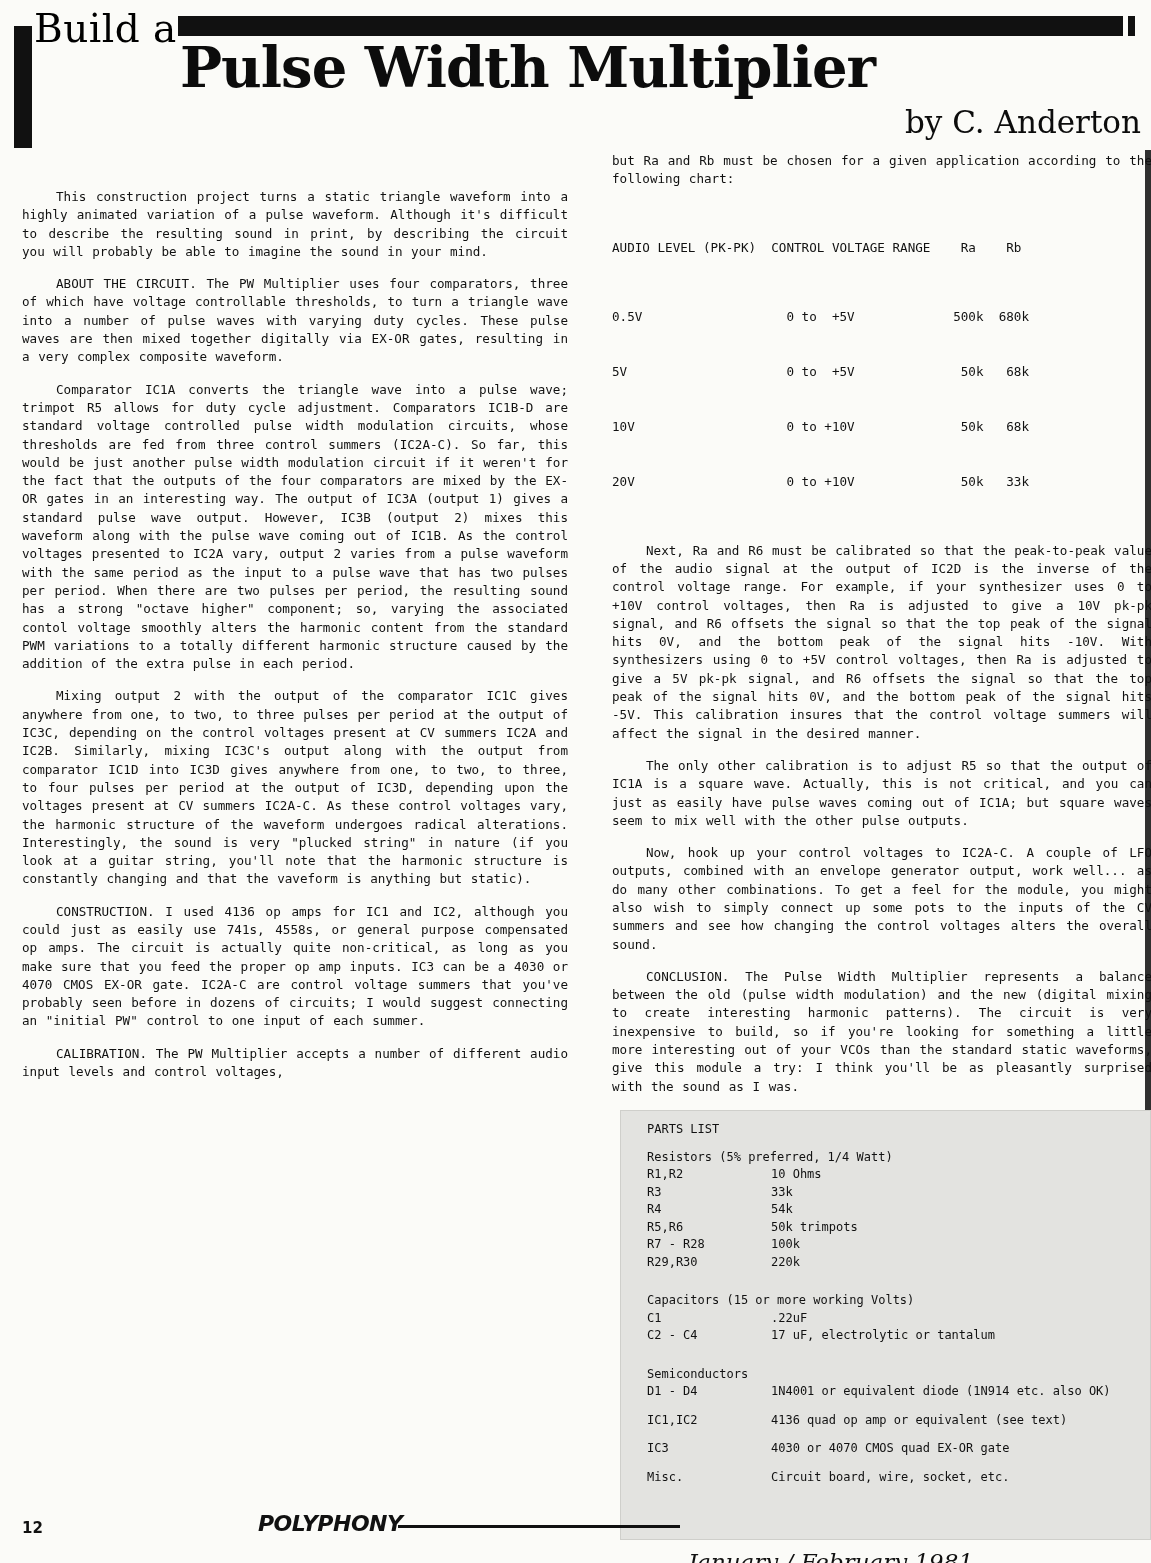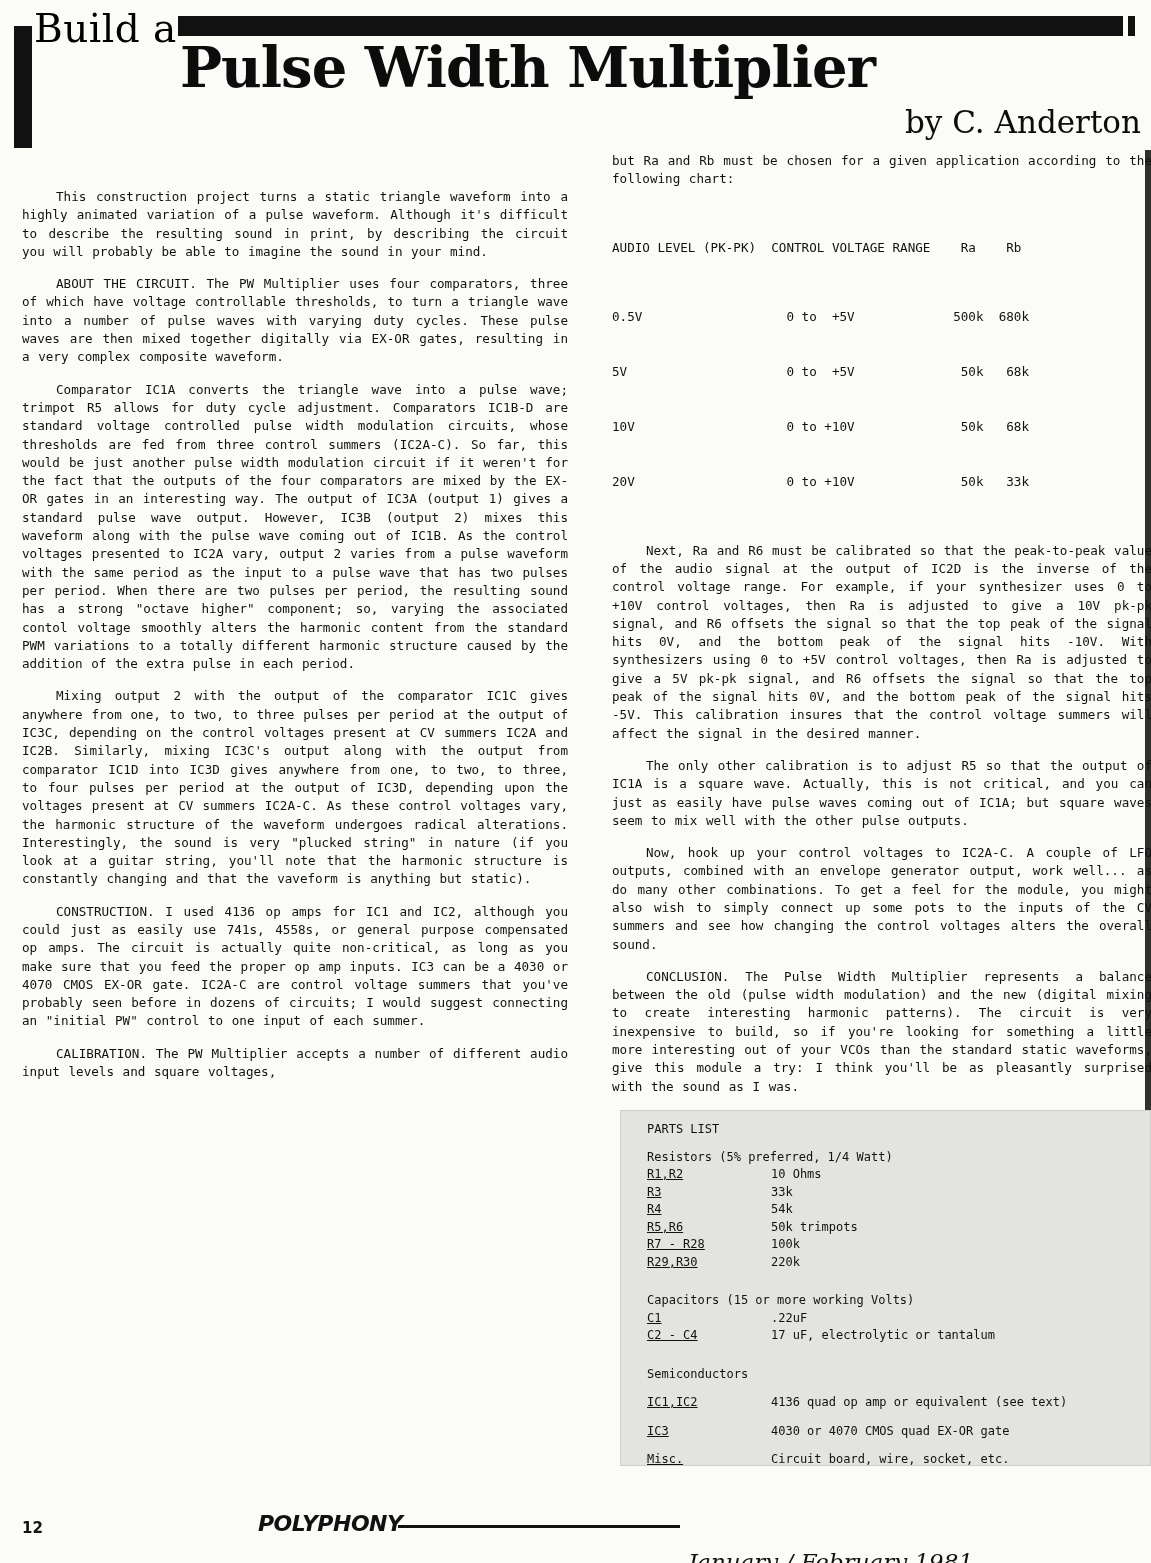--- a/index.html
+++ b/index.html
@@ -98,41 +98,41 @@
     white-space: pre;
   }
   .chart .hdr { margin-bottom: 14px; }
 
   
   .parts-box {
     position: absolute;
     left: 620px;
     top: 1110px;
     width: 531px;
-    height: 356px;
+    height: 430px;
     background: #e3e3e0;
     border: 1px solid #cfcfcb;
     padding: 10px 0 0 0;
     box-sizing: border-box;
     font-size: 12px;
     line-height: 17.5px;
   }
   .parts-title {
     padding-left: 26px;
     margin-bottom: 8px;
   }
   .parts-sect {
     padding-left: 26px;
     margin-top: 10px;
   }
   .parts-row {
     display: flex;
     padding-left: 26px;
   }
-  .parts-row .c1 { width: 124px; flex: 0 0 124px; text-decoration: underline; }
+  .parts-row .c1 { width: 124px; flex: 0 0 124px; }
   .parts-row .c2 { flex: 1; padding-right: 14px; }
   .parts-row .c2.wrap { white-space: normal; }
   .spacer { height: 11px; }
 
   
   .footer {
     position: absolute;
     left: 0; bottom: 0;
     width: 1151px;
     height: 60px;
@@ -192,21 +192,21 @@
   </div>
 
   <div class="edge-mark"></div>
 
   <div class="col left">
     <p class="first-par">This construction project turns a static triangle waveform into a highly animated variation of a pulse waveform. Although it's difficult to describe the resulting sound in print, by describing the circuit you will probably be able to imagine the sound in your mind.</p>
     <p class="indent">ABOUT THE CIRCUIT. The PW Multiplier uses four comparators, three of which have voltage controllable thresholds, to turn a triangle wave into a number of pulse waves with varying duty cycles. These pulse waves are then mixed together digitally via EX-OR gates, resulting in a very complex composite waveform.</p>
     <p class="indent">Comparator IC1A converts the triangle wave into a pulse wave; trimpot R5 allows for duty cycle adjustment. Comparators IC1B-D are standard voltage controlled pulse width modulation circuits, whose thresholds are fed from three control summers (IC2A-C). So far, this would be just another pulse width modulation circuit if it weren't for the fact that the outputs of the four comparators are mixed by the EX-OR gates in an interesting way. The output of IC3A (output 1) gives a standard pulse wave output. However, IC3B (output 2) mixes this waveform along with the pulse wave coming out of IC1B. As the control voltages presented to IC2A vary, output 2 varies from a pulse waveform with the same period as the input to a pulse wave that has two pulses per period. When there are two pulses per period, the resulting sound has a strong "octave higher" component; so, varying the associated contol voltage smoothly alters the harmonic content from the standard PWM variations to a totally different harmonic structure caused by the addition of the extra pulse in each period.</p>
     <p class="indent">Mixing output 2 with the output of the comparator IC1C gives anywhere from one, to two, to three pulses per period at the output of IC3C, depending on the control voltages present at CV summers IC2A and IC2B. Similarly, mixing IC3C's output along with the output from comparator IC1D into IC3D gives anywhere from one, to two, to three, to four pulses per period at the output of IC3D, depending upon the voltages present at CV summers IC2A-C. As these control voltages vary, the harmonic structure of the waveform undergoes radical alterations. Interestingly, the sound is very "plucked string" in nature (if you look at a guitar string, you'll note that the harmonic structure is constantly changing and that the vaveform is anything but static).</p>
     <p class="indent">CONSTRUCTION. I used 4136 op amps for IC1 and IC2, although you could just as easily use 741s, 4558s, or general purpose compensated op amps. The circuit is actually quite non-critical, as long as you make sure that you feed the proper op amp inputs. IC3 can be a 4030 or 4070 CMOS EX-OR gate. IC2A-C are control voltage summers that you've probably seen before in dozens of circuits; I would suggest connecting an "initial PW" control to one input of each summer.</p>
-    <p class="indent">CALIBRATION. The PW Multiplier accepts a number of different audio input levels and square voltages,</p>
+    <p class="indent">CALIBRATION. The PW Multiplier accepts a number of different audio input levels and control voltages,</p>
   </div>
 
   <div class="col right">
     <p>but Ra and Rb must be chosen for a given application according to the following chart:</p>
     <div class="chart">
       <div class="hdr">AUDIO LEVEL (PK-PK)  CONTROL VOLTAGE RANGE    Ra    Rb</div>
       <div>0.5V                   0 to  +5V             500k  680k</div>
       <div>5V                     0 to  +5V              50k   68k</div>
       <div>10V                    0 to +10V              50k   68k</div>
       <div>20V                    0 to +10V              50k   33k</div>
@@ -252,20 +252,24 @@
       <div class="c1">C1</div>
       <div class="c2">.22uF</div>
     </div>
     <div class="parts-row">
       <div class="c1">C2 - C4</div>
       <div class="c2">17 uF, electrolytic or tantalum</div>
     </div>
 
     <div class="spacer"></div>
     <div class="parts-sect">Semiconductors</div>
+    <div class="parts-row">
+      <div class="c1">D1  - D4</div>
+      <div class="c2 wrap">1N4001 or equivalent diode (1N914 etc. also OK)</div>
+    </div>
     <div class="spacer"></div>
     <div class="parts-row">
       <div class="c1">IC1,IC2</div>
       <div class="c2 wrap">4136 quad op amp or equivalent (see text)</div>
     </div>
     <div class="spacer"></div>
     <div class="parts-row">
       <div class="c1">IC3</div>
       <div class="c2 wrap">4030 or 4070 CMOS quad EX-OR gate</div>
     </div>

